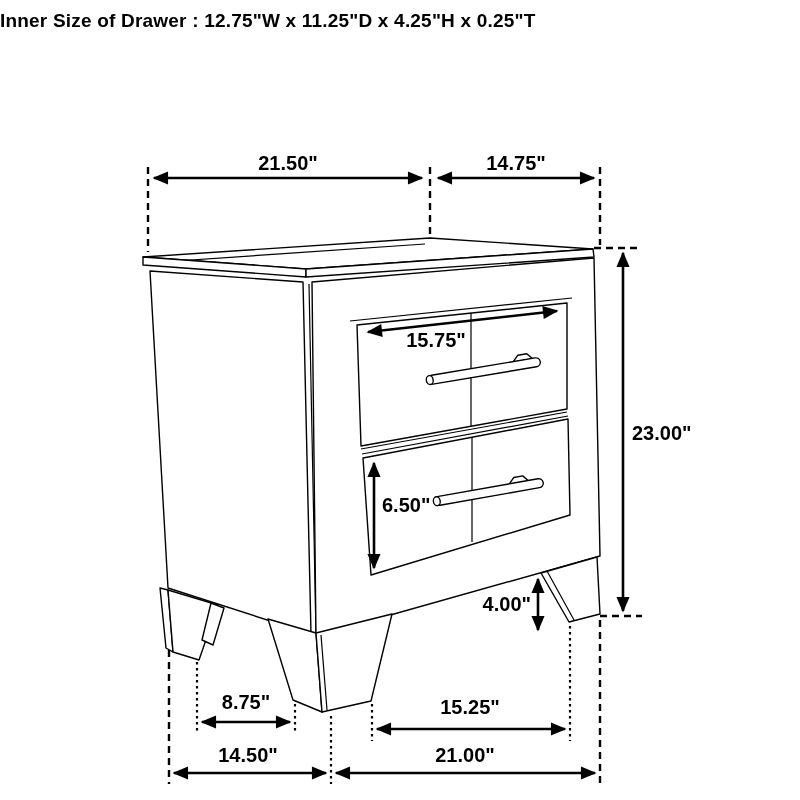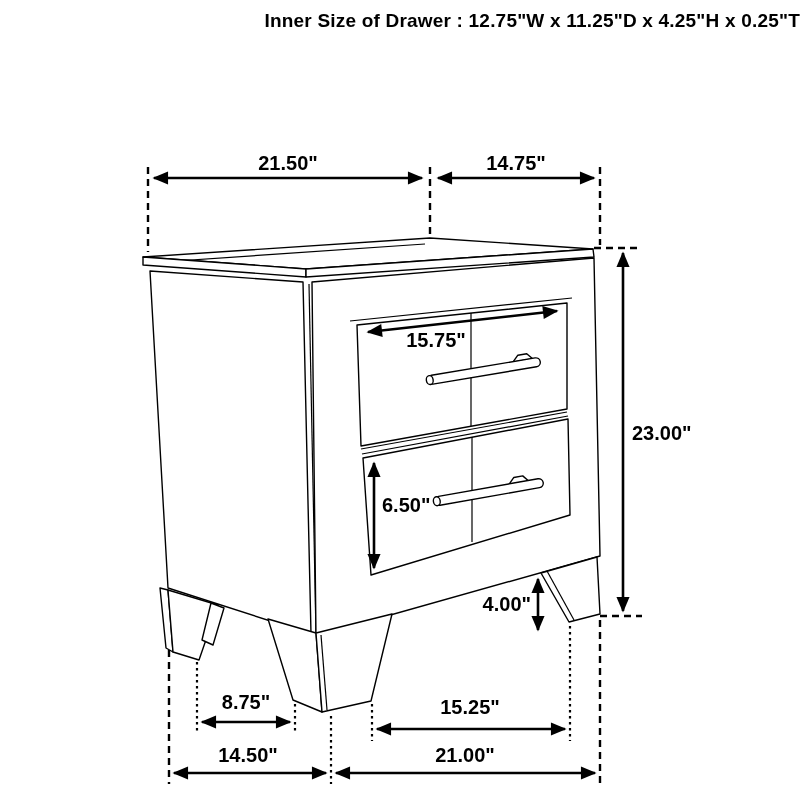--- a/index.html
+++ b/index.html
@@ -1,18 +1,18 @@
 <!DOCTYPE html>
 <html><head>
 <meta charset="utf-8">
 <style>
   html,body{margin:0;padding:0;background:#ffffff;}
   .stage{position:relative;width:800px;height:800px;background:#ffffff;overflow:hidden;
          font-family:"Liberation Sans", sans-serif;}
-  .title{position:absolute;top:10px;left:0;width:800px;text-align:right;
+  .title{position:absolute;top:10px;left:0;width:800px;text-align:left;
          font-size:19px;font-weight:bold;color:#000;letter-spacing:.2px;}
   svg text{font-family:"Liberation Sans", sans-serif;font-weight:bold;font-size:20px;fill:#000;}
   svg .outline{fill:#ffffff;stroke:#000;stroke-width:1.4;stroke-linejoin:round;}
   svg .thin{fill:none;stroke:#000;stroke-width:1.2;}
   svg .dim{stroke:#000;stroke-width:2.6;fill:none;}
   svg .dash{stroke:#000;stroke-width:2.4;fill:none;stroke-dasharray:7 5;}
   svg .dot{stroke:#000;stroke-width:2.2;fill:none;stroke-dasharray:2.5 3.5;}
 </style>
 </head>
 <body>

